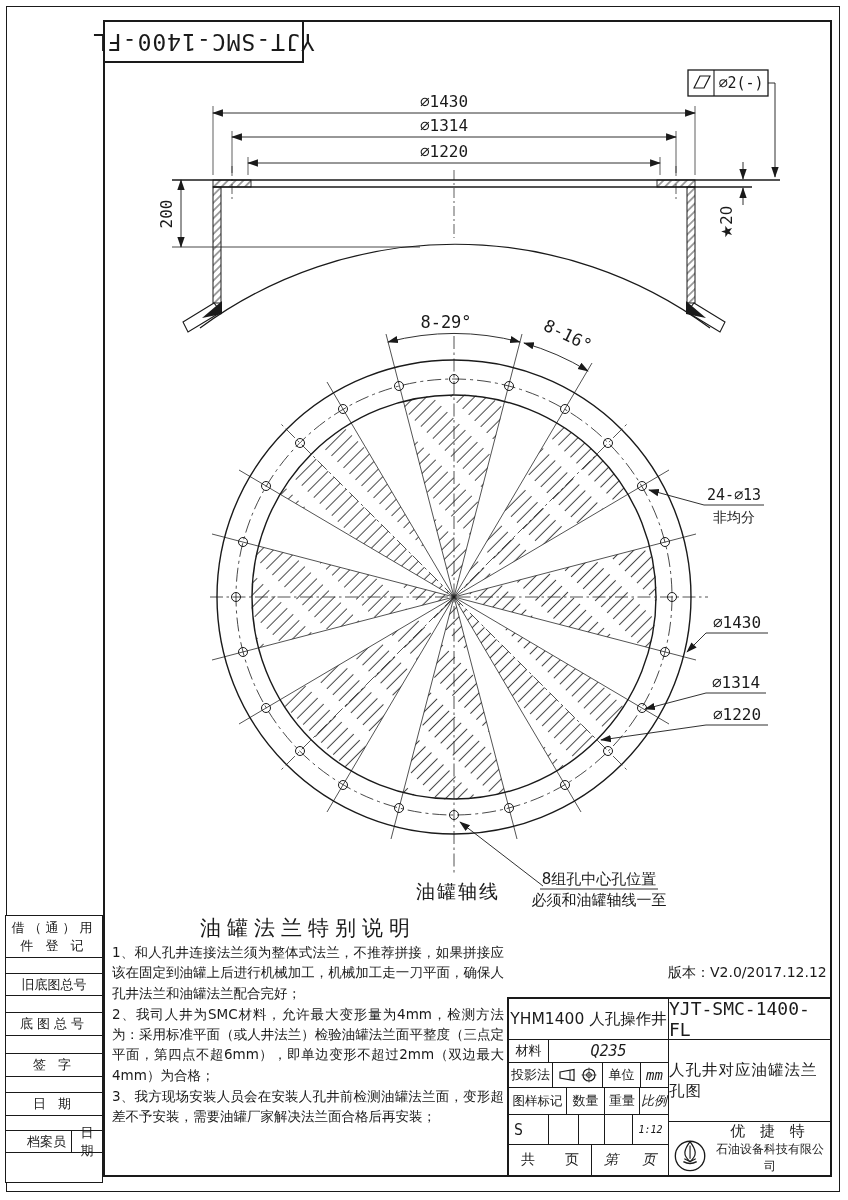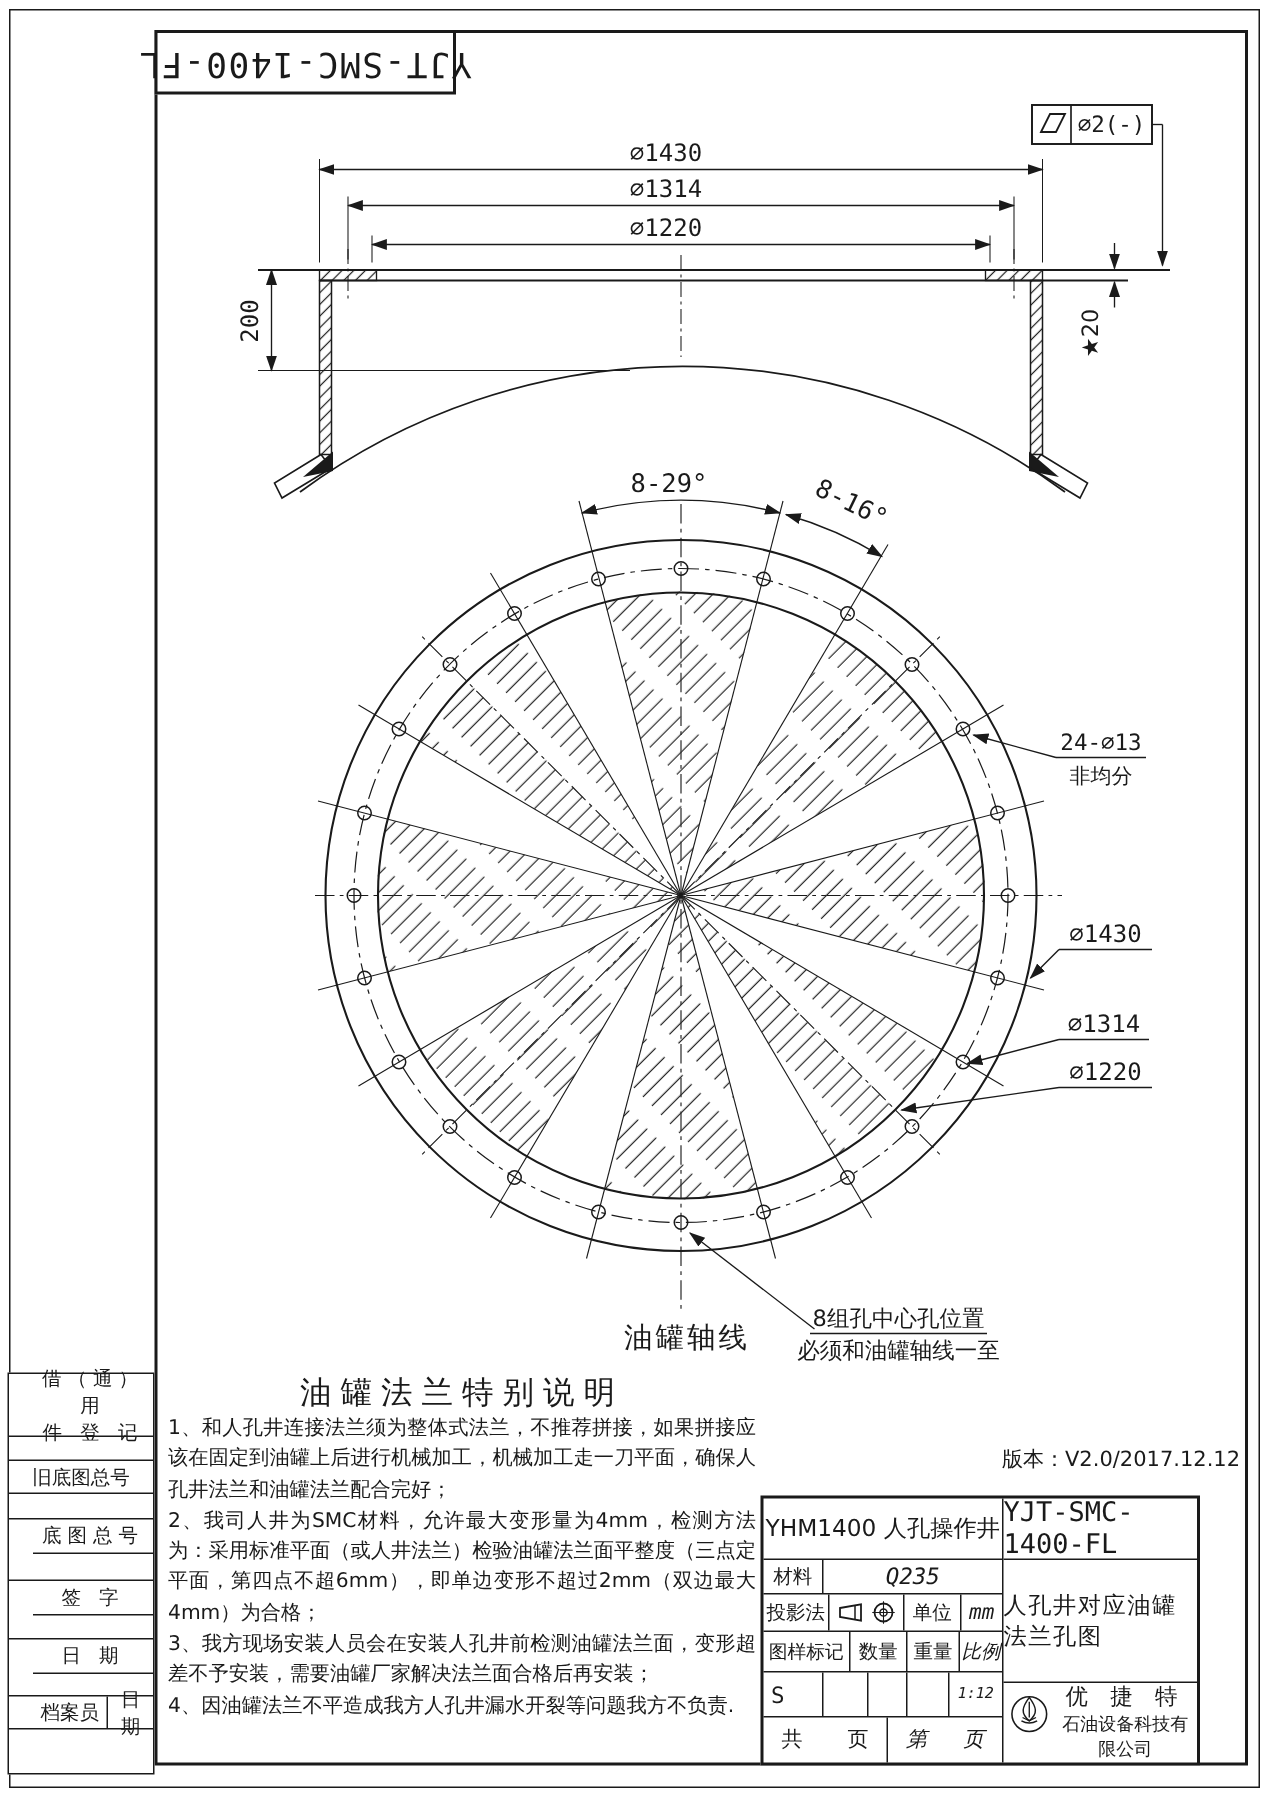--- a/index.html
+++ b/index.html
@@ -30,41 +30,41 @@
   #notes { left:112px; top:914px; width:392px; }
   #notes .ntitle { text-align:center; font-size:21px; letter-spacing:6px; margin-bottom:0; white-space:nowrap; }
   #notes .nitem { font-size:13.5px; line-height:1.5; text-align:justify; margin-bottom:1px; }
 
   
   #left-table { left:5px; top:915px; width:98px; height:268px; border:1.5px solid #1a1a1a;
     display:flex; flex-direction:column; background:#fff; font-size:13px; }
   #left-table .row { border-bottom:1px solid #1a1a1a; display:flex; align-items:center;
     justify-content:center; text-align:center; }
   #left-table .row:last-child { border-bottom:none; }
-  #left-table .lt-sp { letter-spacing:4px;margin-left:16px; }
+  #left-table .lt-sp { letter-spacing:4px; }
   #left-table .cell-l { width:50px; border-right:1px solid #1a1a1a; height:100%;
     display:flex; align-items:center; justify-content:center;margin-left:16px; }
   #left-table .cell-r { flex:1; height:100%; display:flex; align-items:center; justify-content:center; }
 
   
-  #title-block { left:507px; top:997px; width:293px; height:180px; border:2px solid #1a1a1a;
+  #title-block { left:507px; top:997px; width:325px; height:180px; border:2px solid #1a1a1a;
     display:flex; background:#fff; }
   #tb-left  { width:159px; display:flex; flex-direction:column; }
   #tb-right { flex:1; border-left:1.5px solid #1a1a1a; display:flex; flex-direction:column; }
   .tb-row { border-bottom:1px solid #1a1a1a; display:flex; align-items:stretch; }
   .tb-cell { display:flex; align-items:center; justify-content:center; border-right:1px solid #1a1a1a;
     font-size:13px; white-space:nowrap; overflow:hidden; }
   .tb-cell:last-child { border-right:none;font-style:italic; }
   .mono { font-family:"DejaVu Sans Mono", monospace; }
   #tb-model { height:41px; align-items:center; justify-content:center; font-size:15.5px; letter-spacing:0px; }
   #tb-code  { height:41px; border-bottom:1px solid #1a1a1a; display:flex; align-items:center;
     justify-content:center; font-size:18px; font-family:"DejaVu Sans Mono", monospace; letter-spacing:0px; }
   #tb-title { height:88px; border-bottom:1px solid #1a1a1a; display:flex; align-items:center;
     justify-content:center; font-size:15.5px; letter-spacing:1px; }
-  #tb-company { flex:1; display:flex; align-items:flex-start; justify-content:center; gap:5px; padding:0 3px; }
+  #tb-company { flex:1; display:flex; align-items:flex-end; justify-content:center; gap:5px; padding:0 3px; }
   #tb-company .c1 { font-size:15px; letter-spacing:5px; text-align:center; }
   #tb-company .c2 { font-size:12px; text-align:center; }
   .sheet-cell { display:flex; align-items:center; justify-content:space-between; padding:0 12px; font-size:14px; }
 </style>
 </head>
 <body>
 
 <svg class="abs" style="left:0;top:0" width="848" height="1200" viewBox="0 0 848 1200">
   <defs>
     <marker id="ar" viewBox="0 0 10 10" refX="9.2" refY="5" markerWidth="12" markerHeight="12" orient="auto-start-reverse">
@@ -251,21 +251,20 @@
   <span>YJT-SMC-1400-FL</span>
 </div>
 
 <div class="abs" id="version-note">版本：V2.0/2017.12.12</div>
 
 <div class="abs" id="notes">
   <div class="ntitle">油罐法兰特别说明</div>
   <div class="nitem">1、和人孔井连接法兰须为整体式法兰，不推荐拼接，如果拼接应该在固定到油罐上后进行机械加工，机械加工走一刀平面，确保人孔井法兰和油罐法兰配合完好；</div>
   <div class="nitem">2、我司人井为SMC材料，允许最大变形量为4mm，检测方法为：采用标准平面（或人井法兰）检验油罐法兰面平整度（三点定平面，第四点不超6mm），即单边变形不超过2mm（双边最大4mm）为合格；</div>
   <div class="nitem">3、我方现场安装人员会在安装人孔井前检测油罐法兰面，变形超差不予安装，需要油罐厂家解决法兰面合格后再安装；</div>
-  <div class="nitem">4、因油罐法兰不平造成我方人孔井漏水开裂等问题我方不负责.</div>
 </div>
 
 <div class="abs" id="left-table">
   <div class="row" style="height:42px;flex-direction:column;justify-content:center">
     <div class="lt-sp">借（通）用</div>
     <div class="lt-sp">件 登 记</div>
   </div>
   <div class="row" style="height:16px"></div>
   <div class="row" style="height:22px">旧底图总号</div>
   <div class="row" style="height:17px"></div>

